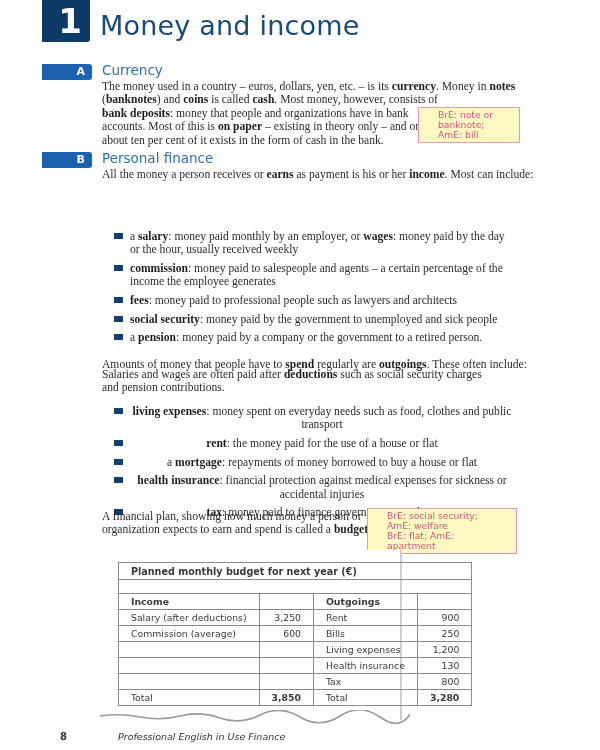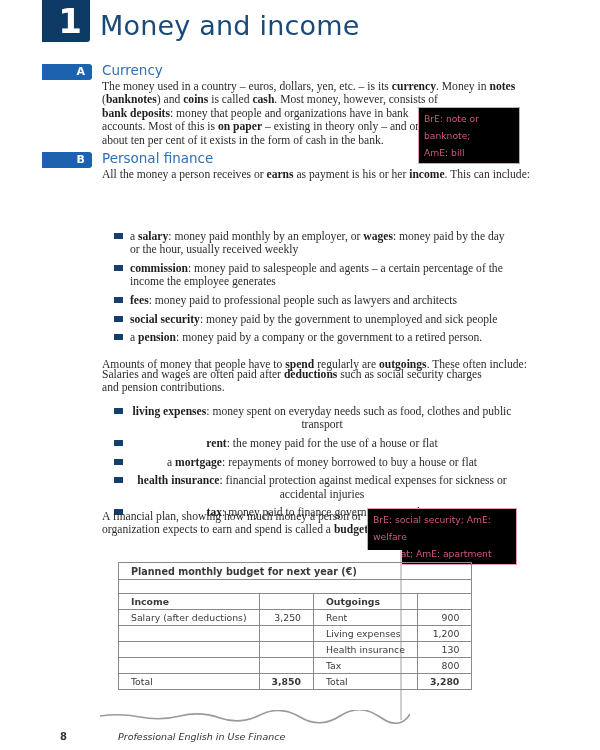--- a/index.html
+++ b/index.html
@@ -13,21 +13,21 @@
   .sec-title { position: absolute; left: 102px; font-family: "DejaVu Sans", sans-serif; font-size: 13.5px; color: #2f6fb5; }
 
   .para { position: absolute; left: 102px; font-size: 11.6px; line-height: 13.4px; color: #2c2c2c; }
   .para b { font-weight: bold; color: #1e1e1e; }
 
   .bullets { position: absolute; left: 114px; width: 400px; list-style: none; margin-top: 44px; }
   .bullets li { position: relative; padding-left: 16px; font-size: 11.6px; line-height: 13.4px; margin-bottom: 5.2px; color: #2c2c2c; }
   .bullets li b { font-weight: bold; color: #1e1e1e; }
   .bullets li .bul { position: absolute; left: 0; top: 3px; width: 9px; height: 6px; background: #153e6b; }
 
-  .note { position: absolute; border: 1px solid #e39ab2; background: #000000; color: #d2577e; font-family: "DejaVu Sans", sans-serif; font-size: 9.2px; line-height: 17px; padding: 2px 5px; }
+  .note { position: absolute; border: 1px solid #e39ab2; background: #fef9c3; color: #d2577e; font-family: "DejaVu Sans", sans-serif; font-size: 9.2px; line-height: 10px; padding: 2px 19px; }
 
   .table-card { position: absolute; left: 107px; top: 550px; width: 295px; height: 170px; background: #fff; border-right: 2px solid #cfcfcf; }
   .table-tear { position: absolute; left: 100px; top: 710px; width: 310px; height: 14px; }
   .budget { position: absolute; left: 118px; top: 562px; width: 267px; border-collapse: collapse; font-family: "DejaVu Sans", sans-serif; font-size: 9.3px; color: #3a3a3a; }
   .budget td { border: 1px solid #8a8a8a; padding: 2px 12px; height: 16px; white-space: nowrap; }
   .budget .num { text-align: right; }
   .budget .bold { font-weight: bold; }
   .budget .title { font-weight: bold; font-size: 9.6px; height: 17px; }
   .budget .blank { height: 14px; }
 
@@ -53,21 +53,21 @@
 
 <div class="note" style="left:418px; top:107px; width:102px;">
   <div>BrE: note or banknote;</div>
   <div>AmE: bill</div>
 </div>
 
 <div class="sec-tab" style="top:152px;"><span>B</span></div>
 <div class="sec-title" style="top:150px;">Personal finance</div>
 
 <div class="para" style="top:168px;">
-  <span>All the money a person receives or </span><b>earns</b><span> as payment is his or her </span><b>income</b><span>. This can include:</span>
+  <span>All the money a person receives or </span><b>earns</b><span> as payment is his or her </span><b>income</b><span>. Most can include:</span>
 </div>
 
 <ul class="bullets" style="top:186px;">
   <li><span class="bul"></span><span>a </span><b>salary</b><span>: money paid monthly by an employer, or </span><b>wages</b><span>: money paid by the day or the hour, usually received weekly</span></li>
   <li><span class="bul"></span><b>commission</b><span>: money paid to salespeople and agents – a certain percentage of the income the employee generates</span></li>
   <li><span class="bul"></span><b>fees</b><span>: money paid to professional people such as lawyers and architects</span></li>
   <li><span class="bul"></span><b>social security</b><span>: money paid by the government to unemployed and sick people</span></li>
   <li><span class="bul"></span><span>a </span><b>pension</b><span>: money paid by a company or the government to a retired person.</span></li>
 </ul>
 
@@ -116,20 +116,26 @@
     <td class="bold">Outgoings</td>
     <td></td>
   </tr>
   <tr>
     <td>Salary (after deductions)</td>
     <td class="num">3,250</td>
     <td>Rent</td>
     <td class="num">900</td>
   </tr>
   <tr>
+    <td>Commission (average)</td>
+    <td class="num">600</td>
+    <td>Bills</td>
+    <td class="num">250</td>
+  </tr>
+  <tr>
     <td></td>
     <td class="num"></td>
     <td>Living expenses</td>
     <td class="num">1,200</td>
   </tr>
   <tr>
     <td></td>
     <td class="num"></td>
     <td>Health insurance</td>
     <td class="num">130</td>

